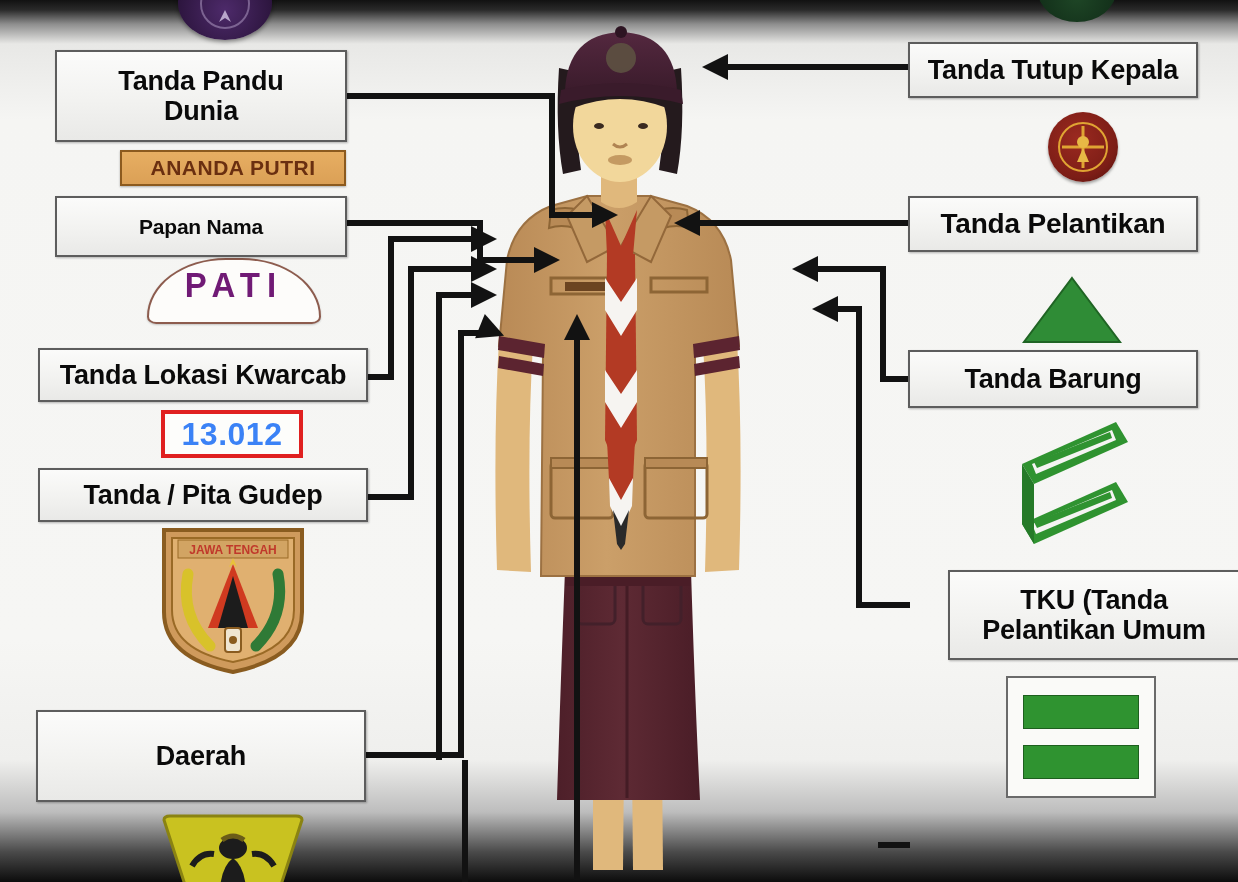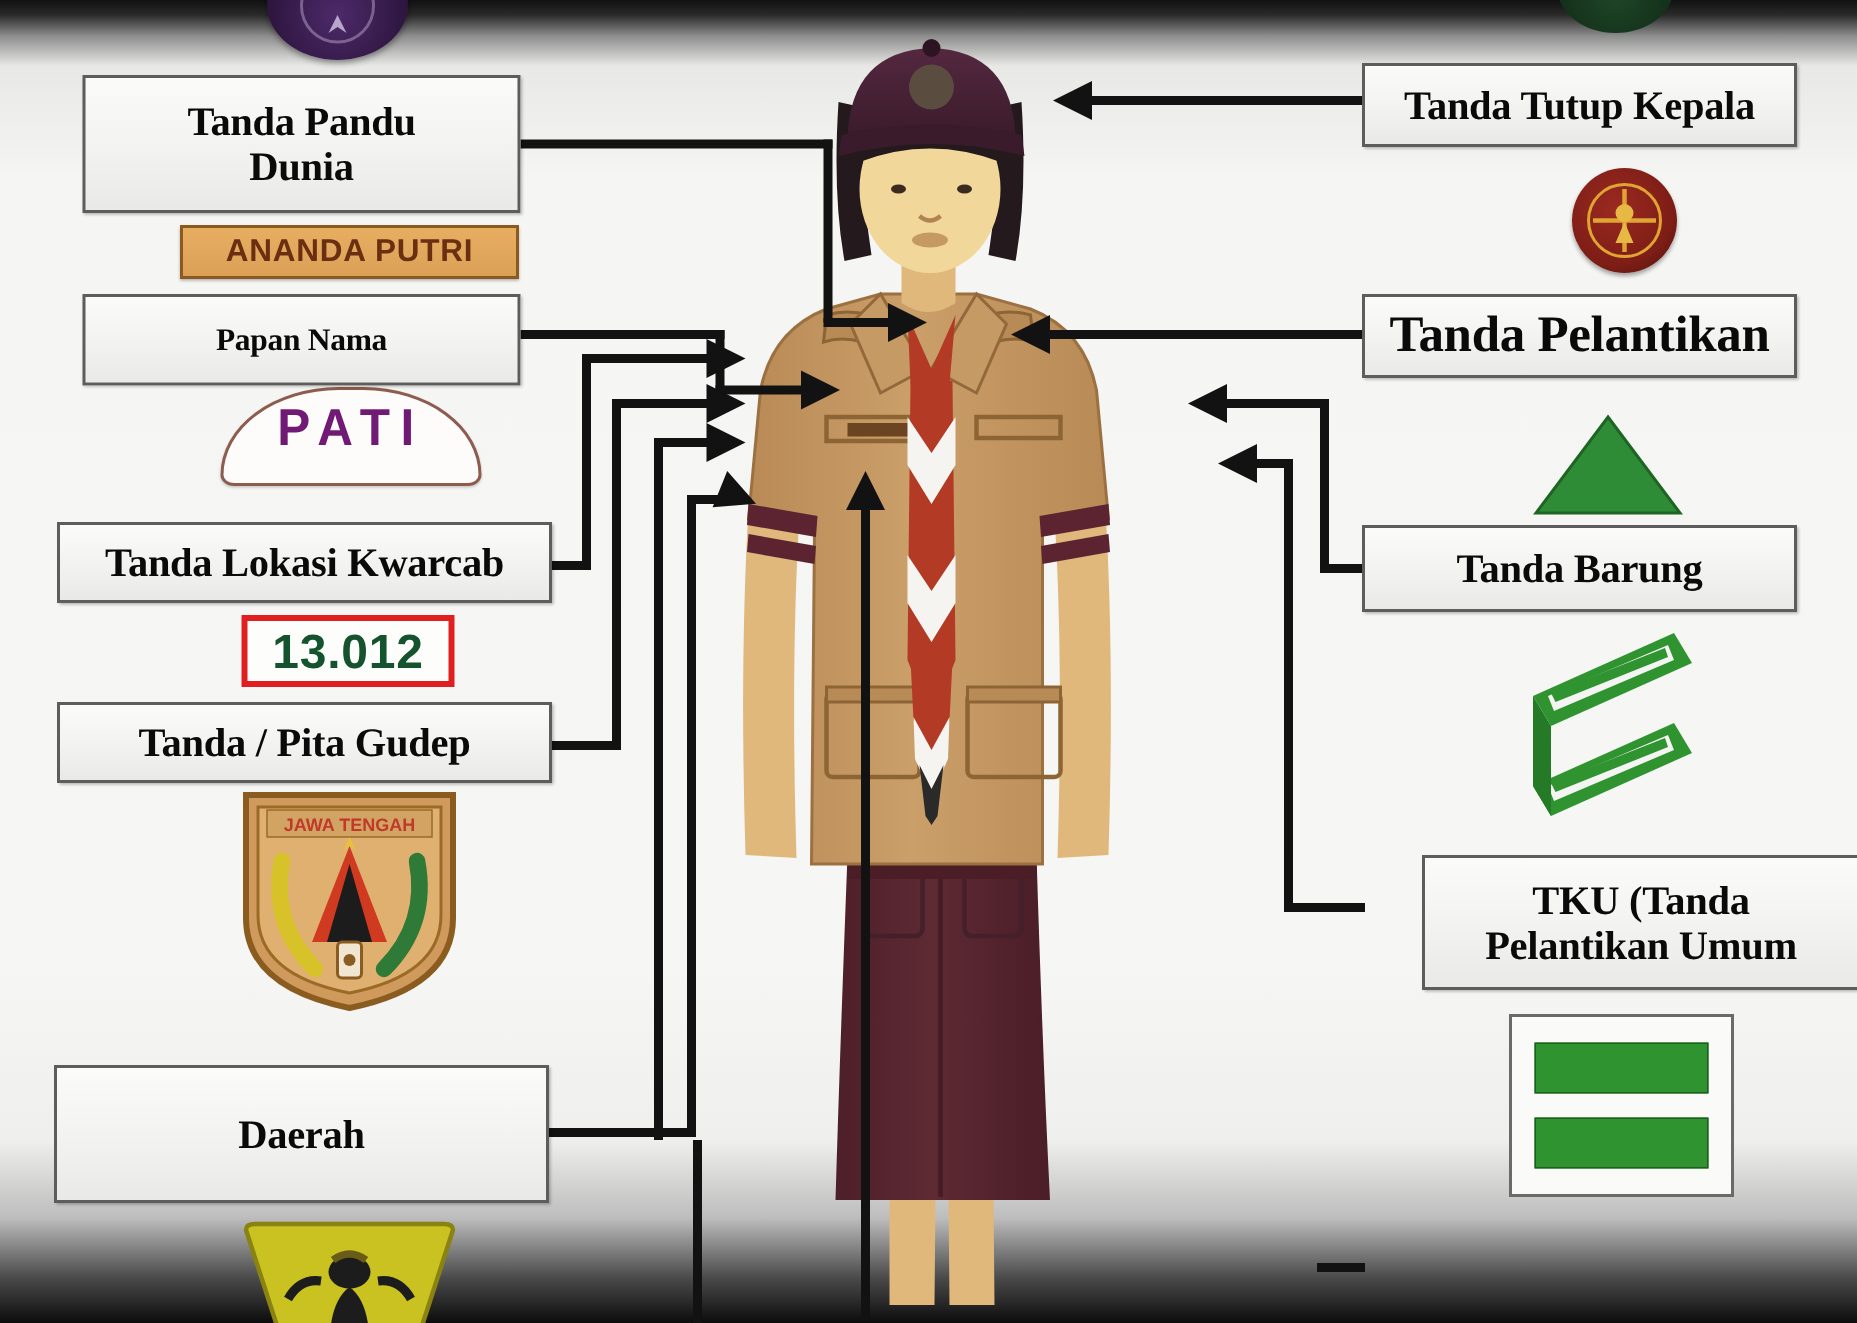--- a/index.html
+++ b/index.html
@@ -26,21 +26,21 @@
     box-shadow:1px 1px 2px rgba(0,0,0,.28);
     display:flex;align-items:center;justify-content:center;
     text-align:center;
     color:#0a0a0a;
     font-weight:bold;
     letter-spacing:-0.2px;
     line-height:1.12;
     box-sizing:border-box;
     z-index:40;
   }
-  .box span{display:block;padding:0 6px;font-family:Liberation Serif, serif;}
+  .box span{display:block;padding:0 6px;}
   
   .ln{position:absolute;background:#121212;z-index:30;}
   .arrow{position:absolute;width:0;height:0;z-index:35;}
   .arrow.right{border-top:13px solid transparent;border-bottom:13px solid transparent;border-left:26px solid #121212;}
   .arrow.left{border-top:13px solid transparent;border-bottom:13px solid transparent;border-right:26px solid #121212;}
   .arrow.up{border-left:13px solid transparent;border-right:13px solid transparent;border-bottom:26px solid #121212;}
   
   .badge{position:absolute;z-index:20;margin-left:30px;}
   .nameplate{
     background:linear-gradient(to bottom,#e7ae62,#dba056);
@@ -57,21 +57,21 @@
     border:2px solid #8d5c4e;
     border-radius:86px 86px 10px 10px / 64px 64px 8px 8px;
     color:#701a75;
     font-weight:bold;
     display:flex;align-items:flex-start;justify-content:center;
     box-sizing:border-box;
     box-shadow:0 1px 2px rgba(0,0,0,.2);
   }
   .pati span{letter-spacing:7px;padding-top:6px;transform:scaleY(1.05);}
   .gudepnum{
-    background:#fdfdfb;border:4px solid #e02020;color:#14532d;
+    background:#fdfdfb;border:4px solid #e02020;color:#3b82f6;
     font-weight:bold;display:flex;align-items:center;justify-content:center;
     box-sizing:border-box;letter-spacing:.5px;
   }
   .jabatan-box{
     background:#fafaf8;border:2px solid #6a6a6a;
     display:flex;flex-direction:column;align-items:center;justify-content:space-evenly;
     box-sizing:border-box;
   }
   .jabatan-bar{width:78%;height:27%;background:#2f9330;border:1px solid #1d5f1e;}
   
@@ -249,21 +249,21 @@
               background:radial-gradient(circle at 42% 38%,#9b2a20,#7c1d16 65%,#4d100c);
               box-shadow:0 2px 3px rgba(0,0,0,.35);">
     <svg width="70" height="70" viewBox="0 0 70 70">
         <circle cx="35" cy="35" r="24" fill="none" stroke="#e0a433" stroke-width="2"></circle>
         <path d="M35 14 L35 56 M14 35 L56 35" stroke="#e0a433" stroke-width="3"></path>
         <circle cx="35" cy="30" r="6" fill="#e8b845"></circle>
         <path d="M35 36 l6 14 l-12 0 z" fill="#e8b845"></path>
       </svg>
   </div>
 
-  <div class="box" style="left:908px;top:196px;width:290px;height:56px;font-size:34px;">
+  <div class="box" style="left:908px;top:196px;width:290px;height:56px;font-size:28px;">
     <span>Tanda Pelantikan</span>
   </div>
 
   <div class="badge" style="left:986px;top:274px;width:112px;height:72px;">
     <svg width="112" height="72" viewBox="0 0 112 72">
         <path d="M56 4 L104 68 L8 68 Z" fill="#2f8c36" stroke="#1f6424" stroke-width="2"></path>
       </svg>
   </div>
 
   <div class="box" style="left:908px;top:350px;width:290px;height:58px;font-size:27px;">

